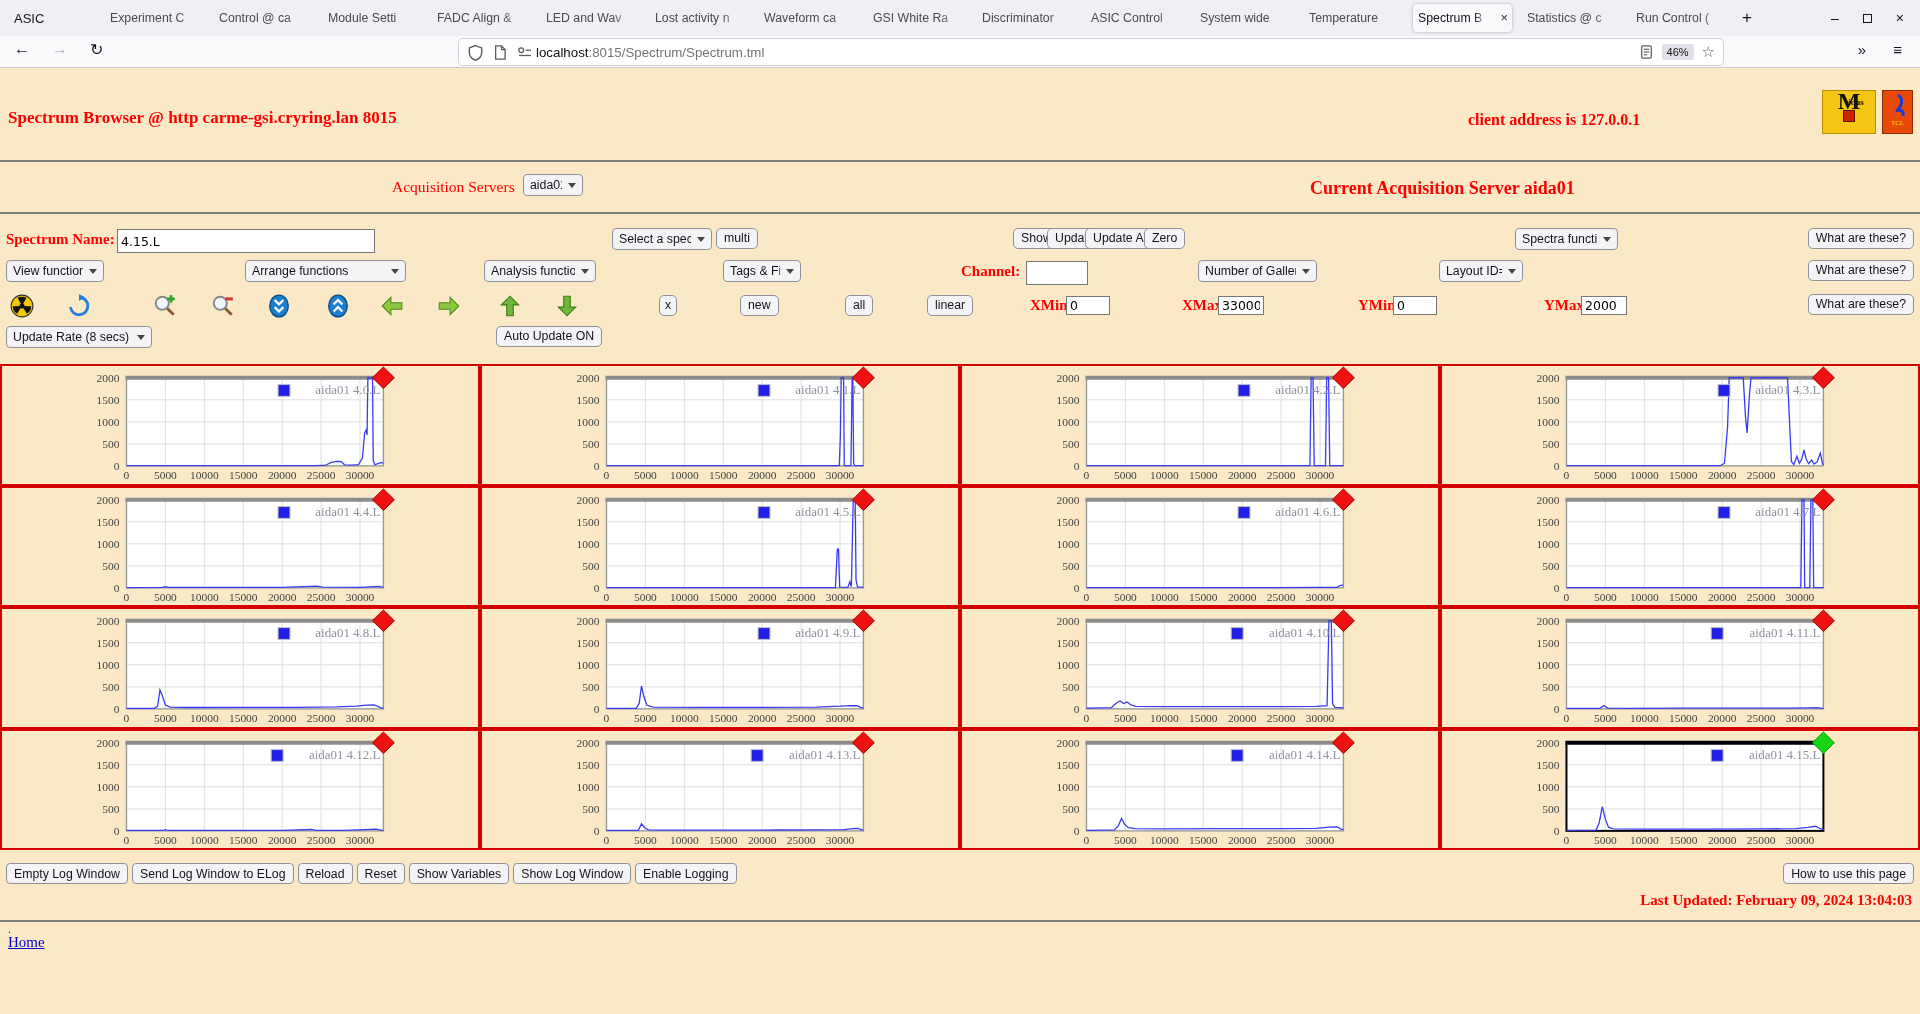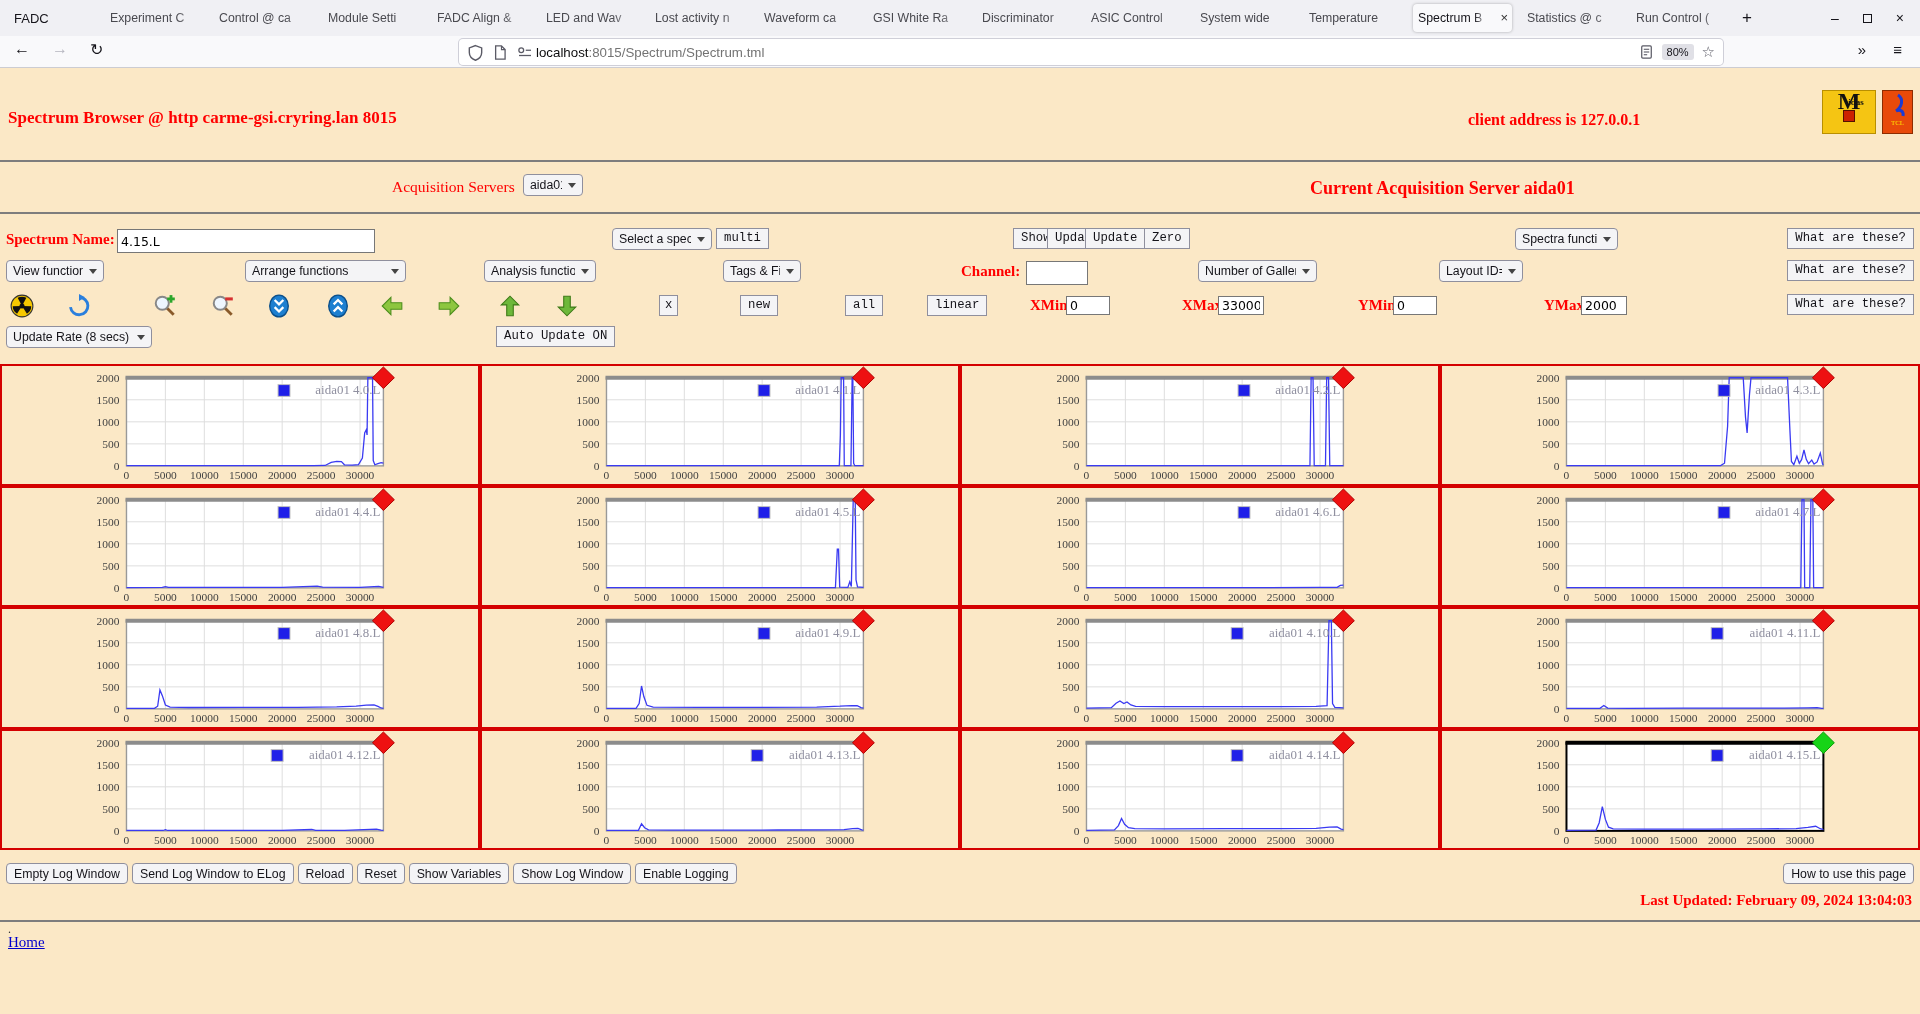--- a/index.html
+++ b/index.html
@@ -38,22 +38,22 @@
   .star { font-size:15px; color:#5b5b66; }
   .chrome-right { position:absolute; top:5px; font-size:15px; color:#15141a; }
 
   
   .page { position:relative; width:1920px; height:946px; background:#fbe8c6;
           font-family:"Liberation Serif", serif; }
   .rlabel { color:#ff0000; font-size:15px; position:absolute; }
   .rbold  { font-weight:bold; }
   .hr { position:absolute; left:0; width:100%; height:2px; background:#7d7d7d; }
 
-  .btn { position:absolute; font-family:Liberation Mono, monospace; font-size:12.3px; color:#15141a;
-         background:#f4f4f6; border:1px solid #8f8f9d; border-radius:0; padding:2px 7px; height:21px;
+  .btn { position:absolute; font-family:Liberation Sans, sans-serif; font-size:12.3px; color:#15141a;
+         background:#f4f4f6; border:1px solid #8f8f9d; border-radius:5px; padding:2px 7px; height:21px;
          line-height:15px; white-space:nowrap; }
   .sel { position:absolute; font-family:"Liberation Sans", sans-serif; font-size:12.3px; color:#15141a;
          background:#f4f4f6; border:1px solid #8f8f9d; border-radius:4px; height:22px;
          display:flex; align-items:center; padding:0 6px; white-space:nowrap; }
   .sel .caret { width:0; height:0; border-left:4px solid transparent; border-right:4px solid transparent;
                 border-top:5px solid #444; margin-left:auto; padding-left:0; }
   .sel .sel-label { overflow:hidden; margin-right:6px; }
   .tin { position:absolute; font-family:"DejaVu Sans", sans-serif; font-size:12.5px; border:1px solid #777;
          background:#fff; height:24px; padding:0 3px; }
 
@@ -79,21 +79,21 @@
   .fbtn { font-family:"Liberation Sans", sans-serif; font-size:12.3px; color:#15141a; background:#f4f4f6;
           border:1px solid #8f8f9d; border-radius:4px; padding:2px 7px; height:21px; white-space:nowrap; }
   .last-updated { position:absolute; right:8px; top:824px; color:#ff0000; font-weight:bold; font-size:15px; }
   .dot { position:absolute; left:8px; top:854px; font-size:12px; color:#333; }
   .home { position:absolute; left:8px; top:866px; font-size:15px; color:#0000cc; text-decoration:underline; }
 </style>
 </head>
 <body>
 
 <div class="tabbar">
-  <div class="win-title">FADC</div>
+  <div class="win-title">ASIC</div>
   <div class="tabs" id="tabs">
       <div class="tab">
         <span class="tab-label">Experiment C</span>
       </div>
       <div class="tab">
         <span class="tab-label">Control @ ca</span>
       </div>
       <div class="tab">
         <span class="tab-label">Module Setti</span>
       </div>
@@ -162,21 +162,21 @@
       <line x1="13" y1="8" x2="20" y2="8" stroke="#5b5b66" stroke-width="1.7"></line>
     </svg>
     <span class="url-text"><span>localhost</span><span class="path">:8015/Spectrum/Spectrum.tml</span></span>
     <span class="url-spacer"></span>
     <svg width="15" height="16" viewBox="0 0 22 22">
       <rect x="4" y="2" width="14" height="18" rx="1.5" fill="none" stroke="#5b5b66" stroke-width="1.8"></rect>
       <line x1="7" y1="7" x2="15" y2="7" stroke="#5b5b66" stroke-width="1.6"></line>
       <line x1="7" y1="11" x2="15" y2="11" stroke="#5b5b66" stroke-width="1.6"></line>
       <line x1="7" y1="15" x2="12" y2="15" stroke="#5b5b66" stroke-width="1.6"></line>
     </svg>
-    <span class="zoom-badge">80%</span>
+    <span class="zoom-badge">46%</span>
     <span class="star">☆</span>
   </div>
 
   <span class="chrome-right" style="right:54px">»</span>
   <span class="chrome-right" style="right:18px">≡</span>
 </div>
 
 <div class="page">
 
   <div class="rlabel rbold" style="left:8px; top:40px; font-size:17px;">Spectrum Browser @ http carme-gsi.cryring.lan 8015</div>

